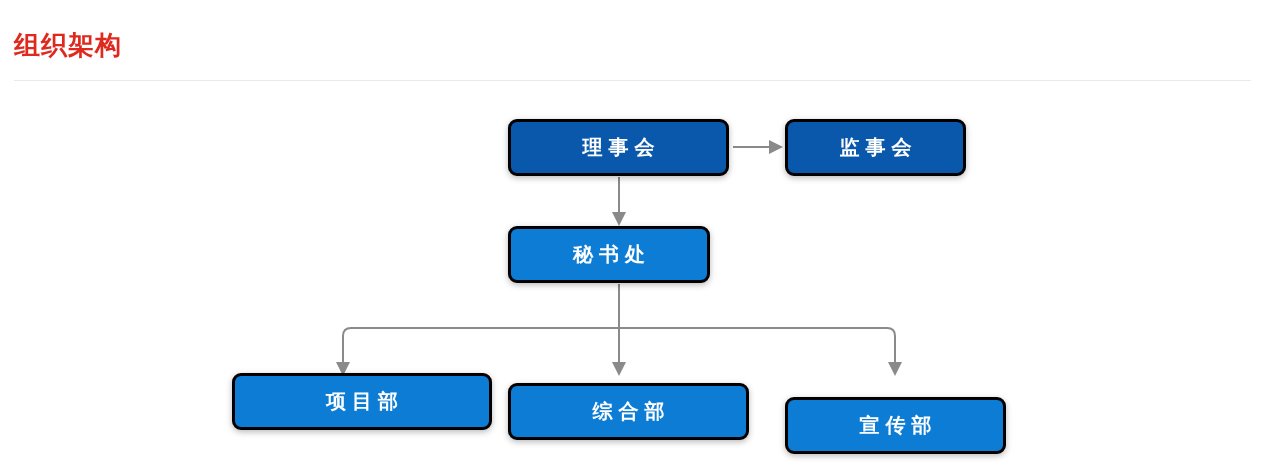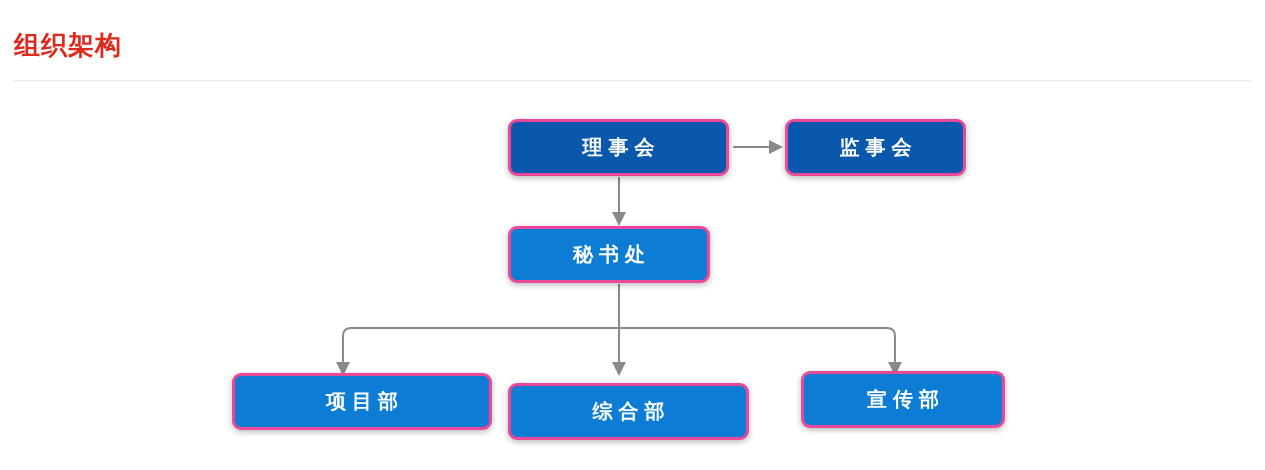--- a/index.html
+++ b/index.html
@@ -37,21 +37,21 @@
     background:var(--divider-gray);
   }
   .connectors{
     position:absolute;
     left:0;
     top:0;
   }
   .node{
     position:absolute;
     height:57px;
-    border:3px solid #ec4899;
+    border:3px solid #000000;
     border-radius:9px;
     box-shadow:0 2px 6px rgba(0,0,0,0.28);
     display:flex;
     align-items:center;
     justify-content:center;
   }
   .node span{
     color:#ffffff;
     font-size:20px;
     font-weight:bold;
@@ -59,21 +59,21 @@
     text-indent:6px;
     white-space:nowrap;
   }
   .node.dark{background:var(--dark-blue);}
   .node.light{background:var(--light-blue);}
   .n-board      {left:508px; top:119px; width:221px;}
   .n-supervisory{left:785px; top:119px; width:181px;}
   .n-secretariat{left:508px; top:226px; width:202px;}
   .n-project    {left:232px; top:373px; width:260px;}
   .n-general    {left:508px; top:383px; width:241px;}
-  .n-publicity  {left:785px; top:371px; width:204px;margin-left:16px;}
+  .n-publicity  {left:785px; top:397px; width:221px;}
 </style>
 </head>
 <body>
 
 <div class="canvas">
 
   <h1 class="page-title">组织架构</h1>
   <div class="divider"></div>
 
   <svg class="connectors" width="1265" height="470" viewBox="0 0 1265 470" aria-hidden="true">

